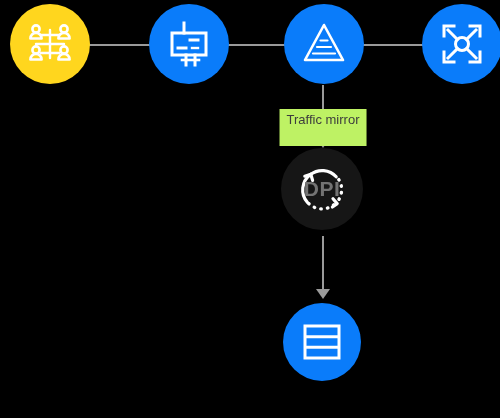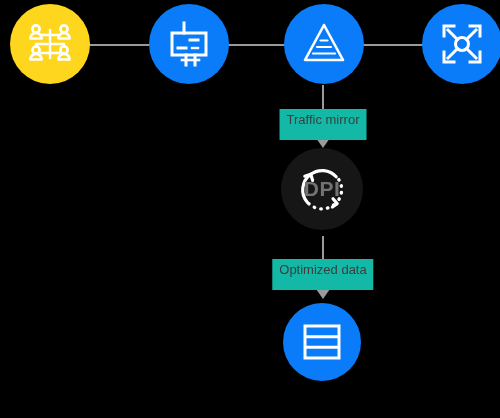--- a/index.html
+++ b/index.html
@@ -48,25 +48,25 @@
     width: 0;
     height: 0;
     border-left: 7px solid transparent;
     border-right: 7px solid transparent;
     border-top: 10px solid #9a9a9a;
   }
 
   
   .edge-label {
     position: absolute;
-    background: #14b8a6;
+    background: #bef264;
     color: #3d3d3d;
     font-size: 13px;
     line-height: 19px;
-    padding: 1px 7px 11px 7px;
+    padding: 1px 7px 17px 7px;
     white-space: nowrap;
     font-family: "Liberation Sans", sans-serif;
     transform: translateX(-50%);
   }
 
   
   .dpi-text {
     position: absolute;
     color: #737373;
     font-size: 21px;
@@ -168,21 +168,20 @@
         <path d="M43.8 47.8 A19 19 0 0 1 18.6 46.4" stroke-width="3.4" stroke-linecap="round" stroke-dasharray="0.5 6.2"></path>
 
         <path d="M43.0 41.8 L47.2 46.6 L42.4 50.0" stroke-width="3.2" stroke-linecap="round" stroke-linejoin="round"></path>
       </svg>
     </span>
     <span class="dpi-text" style="left:50%; top:50%;">DPI</span>
   </div>
 
   <div class="vline" style="left:322px; top:236px; height:56px;"></div>
   <div class="arrowhead" style="left:316px; top:289px;"></div>
-  <div class="edge-label" style="left:323px; top:259px;">Optimized data</div>
 
   <div class="node" style="left:283px; top:303px; width:78px; height:78px; background:#0A7CFA;">
     <span>
       <svg width="46" height="46" viewBox="0 0 46 46" fill="none" stroke="#ffffff" stroke-width="3" stroke-linejoin="miter">
         <rect x="6" y="7" width="34" height="32"></rect>
         <path d="M6 17.7 L40 17.7"></path>
         <path d="M6 28.3 L40 28.3"></path>
       </svg>
     </span>
   </div>

